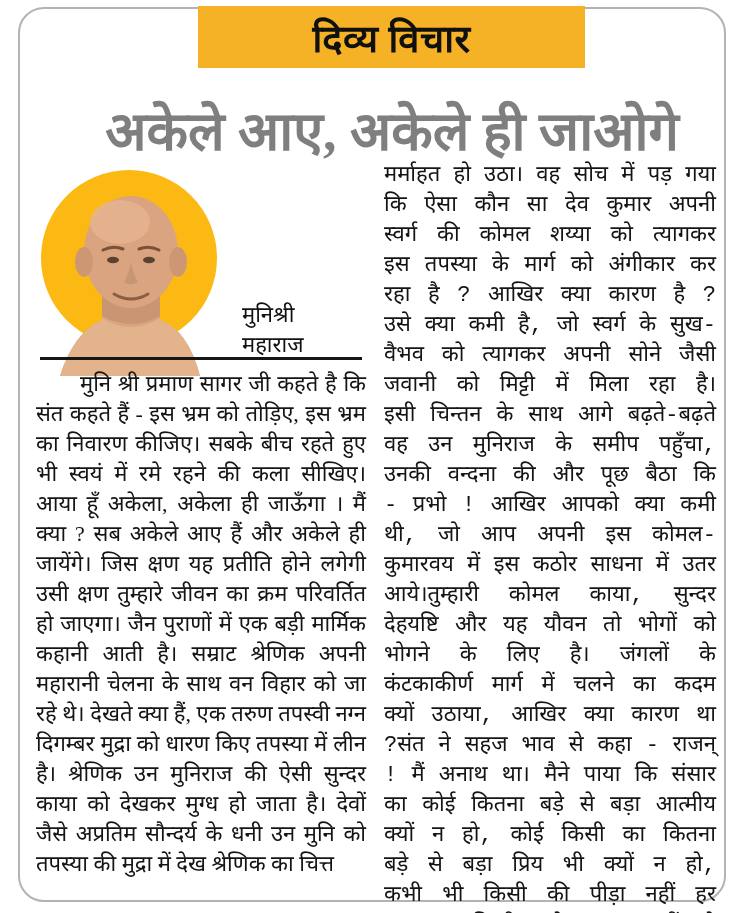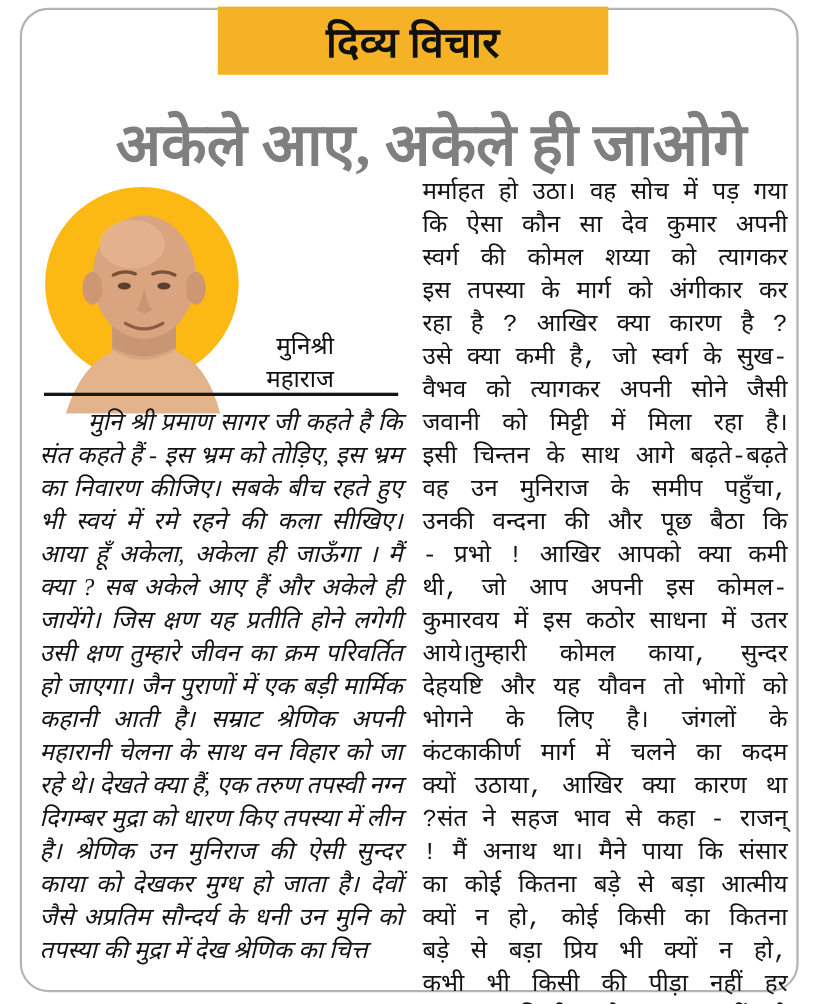--- a/index.html
+++ b/index.html
@@ -21,21 +21,21 @@
   .frame{
     position:absolute;left:18px;top:7px;
     width:708px;height:895px;
     border:2px solid var(--border);
     border-radius:26px;
     background:transparent;
     z-index:1;
   }
   .banner{
     position:absolute;left:198px;top:6px;
-    width:355px;height:62px;
+    width:387px;height:62px;
     background:var(--banner-bg);
     display:flex;align-items:center;justify-content:center;
     z-index:3;
   }
   .banner span{
     font-size:38px;font-weight:700;color:#101010;
     letter-spacing:0.5px;
   }
   .headline{
     position:absolute;left:34px;top:80px;
@@ -45,21 +45,20 @@
     color:var(--headline);
     z-index:2;
     line-height:1.3;
     white-space:nowrap;
   }
   .photo-block{
     position:absolute;left:40px;top:170px;
     width:324px;height:206px;
     display:flex;
     z-index:2;
-    text-align:right;
   }
   .portrait{width:178px;height:206px;flex:0 0 auto;display:block;}
   .author{
     margin-left:24px;
     align-self:flex-end;
     padding-bottom:16px;
     color:#111;
   }
   .author-prefix,.author-suffix{font-size:22px;line-height:30px;}
   .author-name{font-size:26px;font-weight:700;line-height:34px;}
@@ -68,21 +67,21 @@
     width:322px;height:3px;background:#161616;
     z-index:2;
   }
   .col{
     position:absolute;
     font-size:22px;line-height:30px;
     text-align:justify;
     color:var(--body-text);
     z-index:2;
   }
-  .col.left{left:36px;top:369px;width:330px;text-indent:44px;font-style:italic;}
+  .col.left{left:36px;top:369px;width:330px;text-indent:44px;}
   .col.right{left:384px;top:161px;width:332px;font-family:Liberation Mono, monospace;}
 </style>
 </head>
 <body>
 
 <div class="page">
 
   <div class="frame"></div>
 
   <div class="banner">

